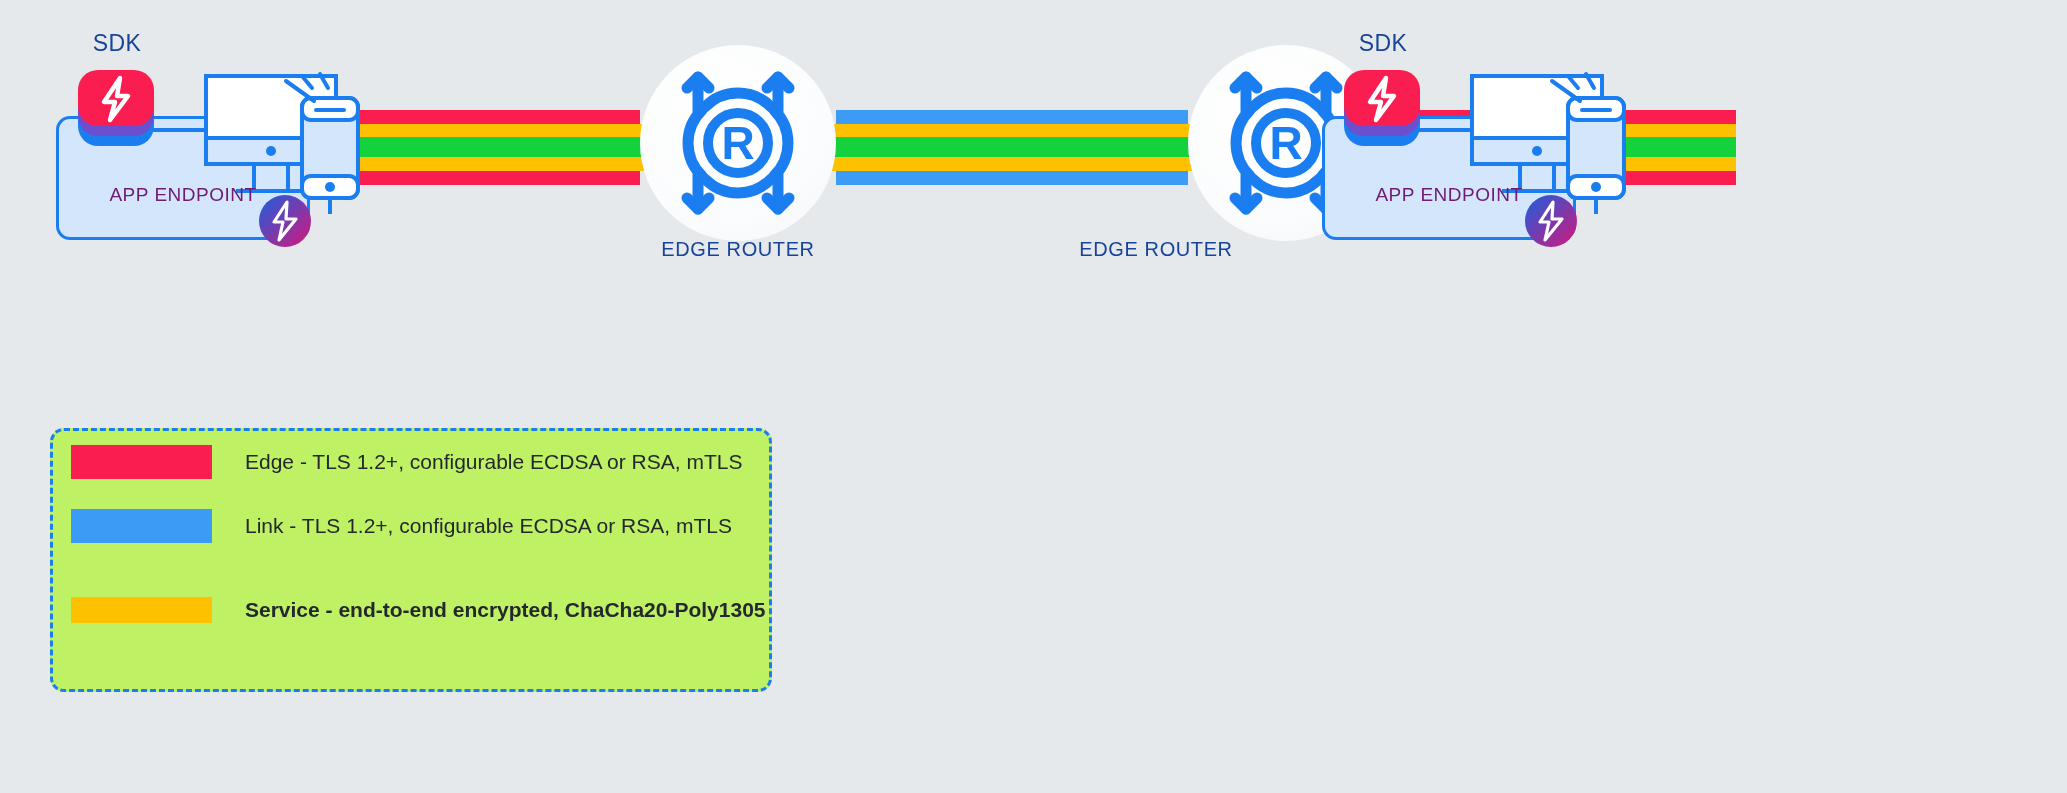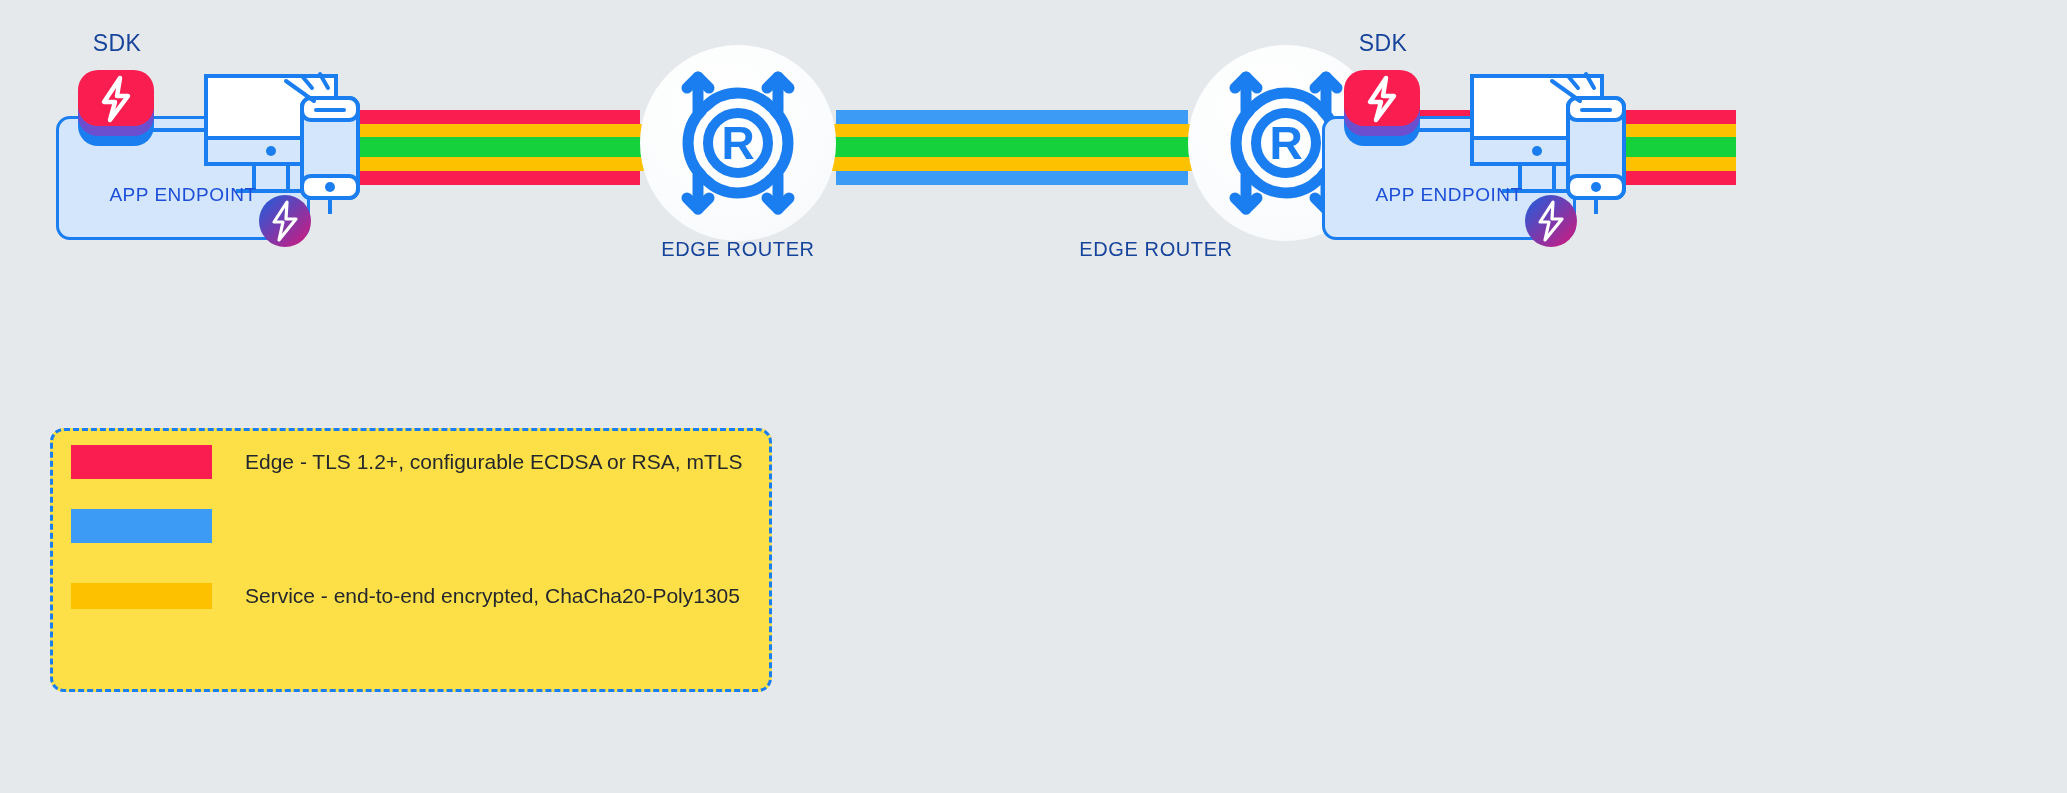--- a/index.html
+++ b/index.html
@@ -66,21 +66,21 @@
     border: 3px solid #1b7ef0;
     border-radius: 14px;
     box-sizing: border-box;
   }
   .endpoint-label {
     position: absolute;
     left: 0;
     top: 154px;
     width: 254px;
     text-align: center;
-    color: #1d4ed8;
+    color: #701a75;
     font-size: 19px;
     letter-spacing: 0.5px;
     white-space: nowrap;
   }
   .sdk-label {
     position: absolute;
     left: 6px;
     top: 0px;
     width: 110px;
     text-align: center;
@@ -110,21 +110,21 @@
     height: 54px;
   }
 
   
   .legend {
     position: absolute;
     left: 50px;
     top: 428px;
     width: 722px;
     height: 139px;
-    background: #fde047;
+    background: #bef264;
     border: 3px dashed #1b7ef0;
     border-radius: 14px;
     box-sizing: border-box;
     padding: 0;
   }
   .legend-inner {
     position: absolute;
     inset: 0;
   }
   .legend-row {
@@ -328,23 +328,24 @@
   <div class="legend" style="height: 264px;">
     <div class="legend-inner">
 
       <div class="legend-row" style="top:12px;">
         <div class="swatch" style="background:#fa1e50;"></div>
         <div class="legend-text">Edge - TLS 1.2+, configurable ECDSA or RSA, mTLS</div>
       </div>
 
       <div class="legend-row" style="top:76px;">
         <div class="swatch" style="background:#3b9bf5;"></div>
+        <div class="legend-text">Link - TLS 1.2+, configurable ECDSA or RSA, mTLS</div>
       </div>
 
-      <div class="legend-row" style="top:146px;">
+      <div class="legend-row" style="top:160px;font-weight:bold;">
         <div class="swatch" style="background:#fdc100; height:26px;"></div>
         <div class="legend-text">Service - end-to-end encrypted, ChaCha20-Poly1305</div>
       </div>
 
 
     </div>
   </div>
 
 </div>
 

